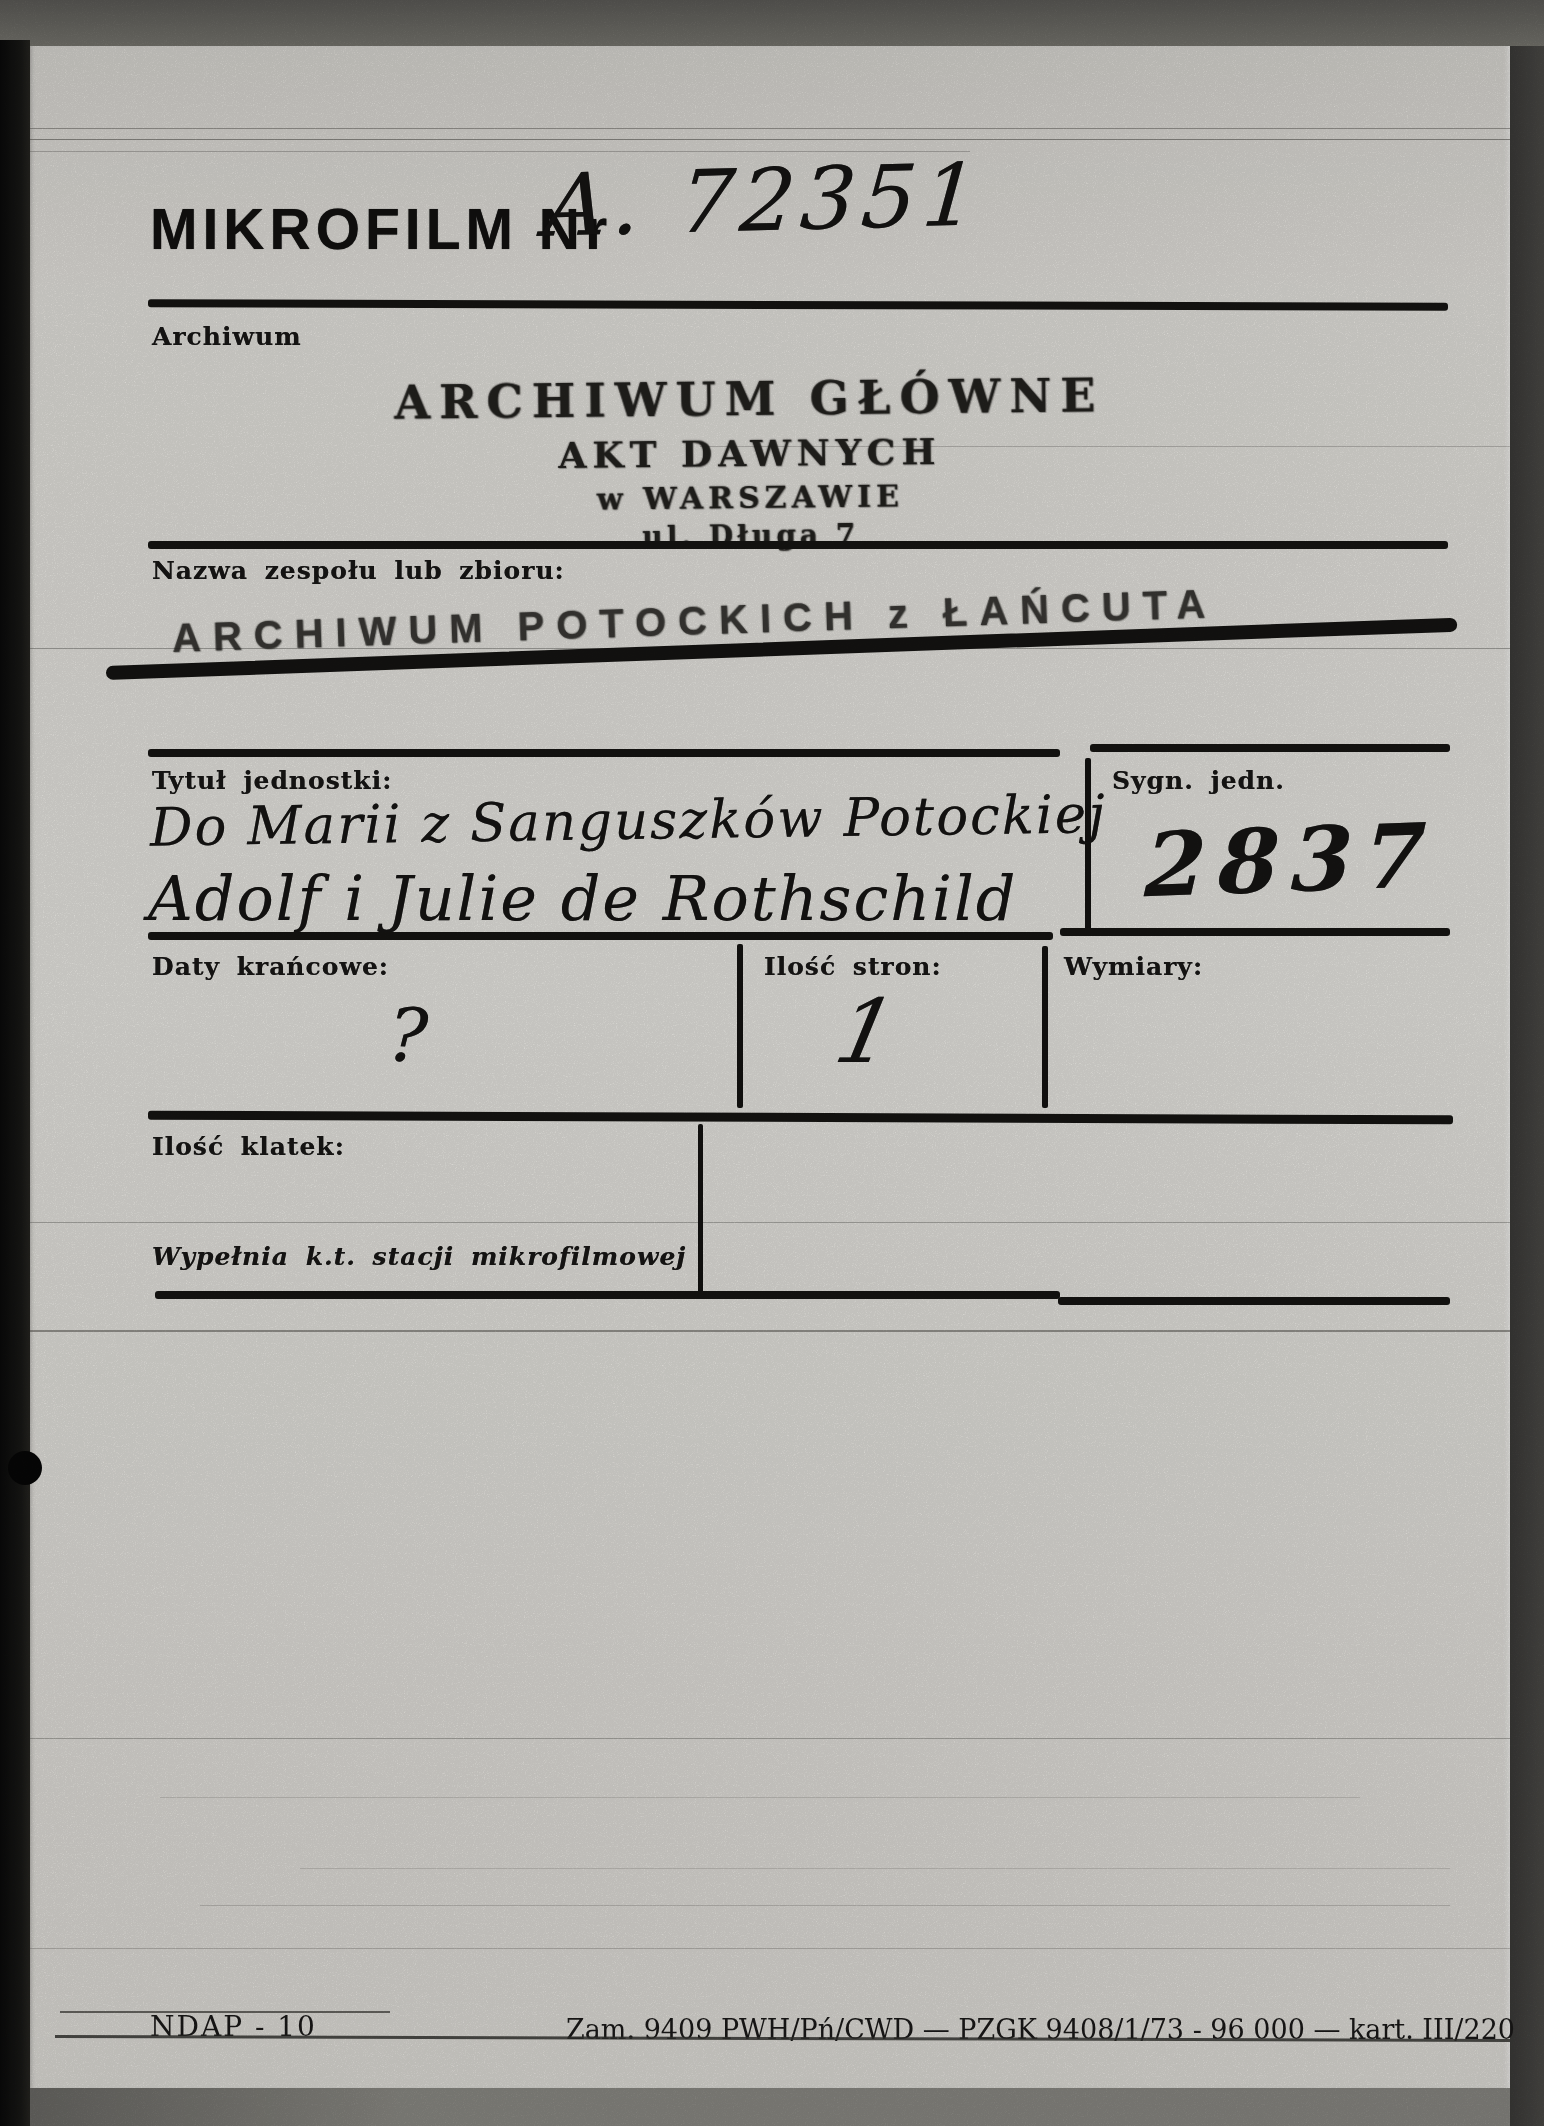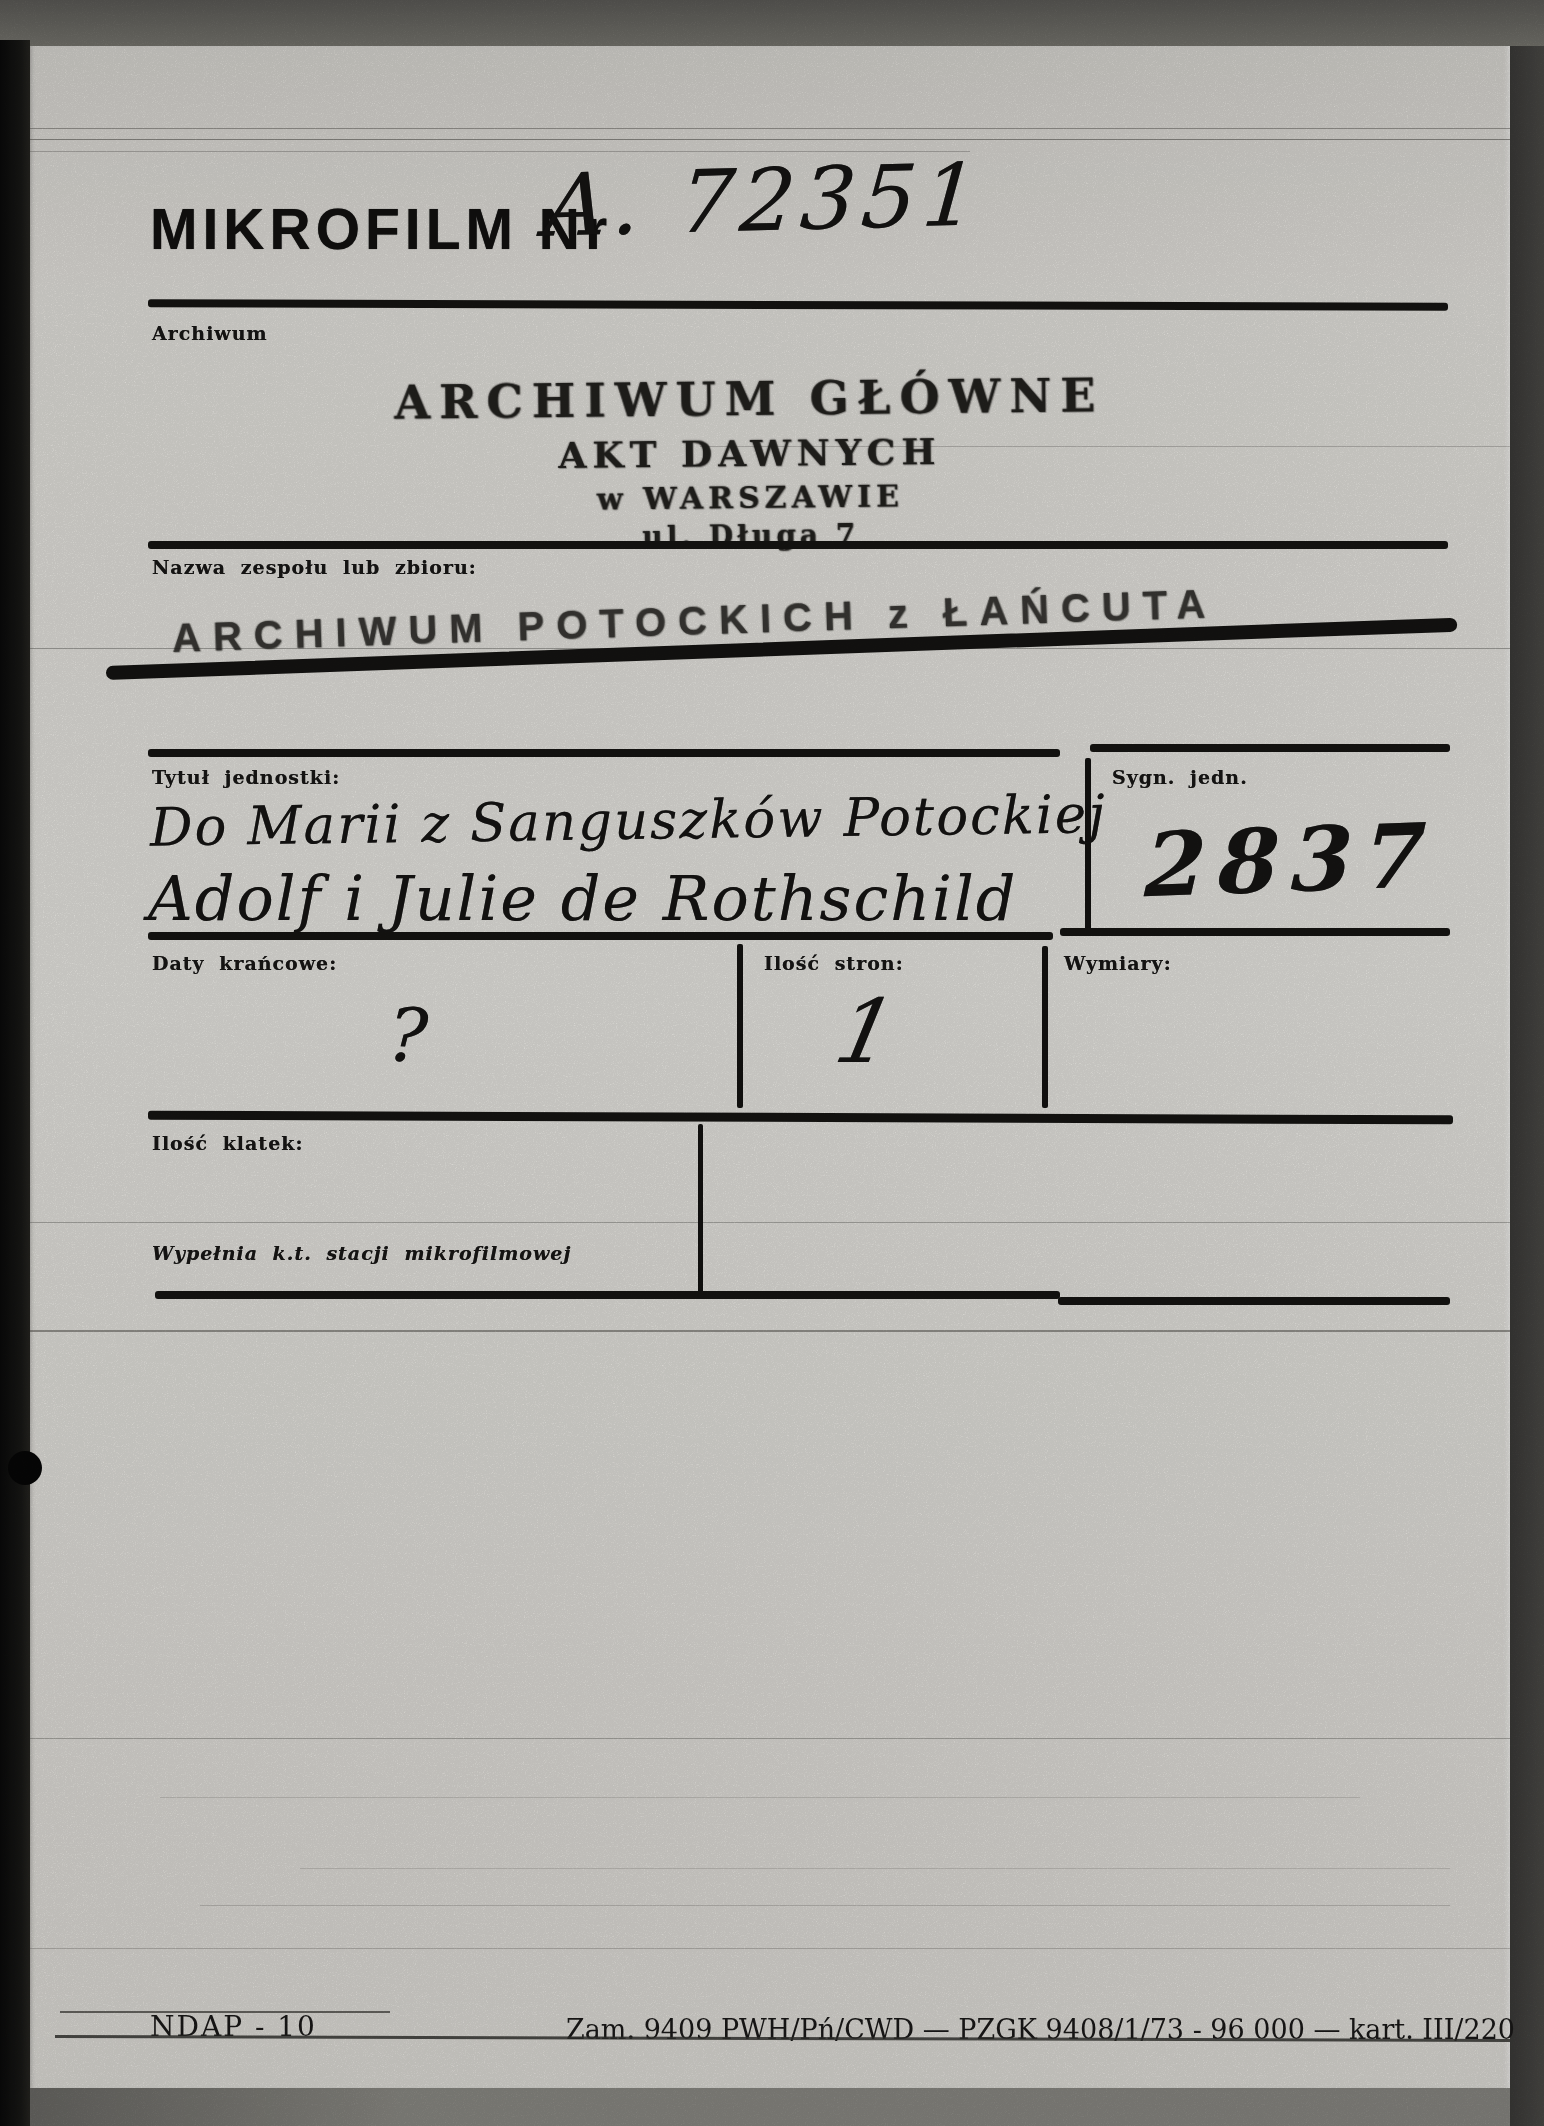--- a/index.html
+++ b/index.html
@@ -15,21 +15,21 @@
   .band-bottom{position:absolute;left:30px;top:2088px;width:1480px;height:38px;
                background:linear-gradient(90deg,#6b6a66,#8d8c86 25%,#8a8984);}
   .paper{position:absolute;left:30px;top:46px;width:1480px;height:2042px;
          background:linear-gradient(180deg,#dcdad5 0%,#e8e6e1 12%,#ecebe6 45%,#e6e4df 80%,#e3e1dc 100%);
          box-shadow:inset -4px 0 6px -3px rgba(255,255,255,.8), inset 3px 0 5px -3px rgba(0,0,0,.35);}
   
   .rule{position:absolute;background:#161513;height:8px;border-radius:3px;}
   .vline{position:absolute;background:#141311;width:6px;border-radius:2px;}
   .scanline{position:absolute;height:1px;background:#55544f;}
   
-  .label{position:absolute;font-weight:bold;font-size:19px;letter-spacing:1px;word-spacing:7px;
+  .label{position:absolute;font-weight:bold;font-size:25px;letter-spacing:1px;word-spacing:7px;
          color:#181716;text-shadow:0 0 .6px rgba(20,20,20,.7);white-space:nowrap;}
   .title{position:absolute;font-family:"Liberation Sans","DejaVu Sans",sans-serif;font-weight:bold;
          font-size:57px;letter-spacing:5px;color:#121110;text-shadow:0 0 .8px rgba(10,10,10,.8);white-space:nowrap;}
   
   .stamp{color:#23221f;text-shadow:0 0 1.6px rgba(30,28,25,.85),1px 1px 0 rgba(30,28,25,.2);filter:blur(.25px);}
   .stamp-block{position:absolute;left:355px;top:372px;width:790px;text-align:center;transform:rotate(-.6deg);}
   .stamp-block .l1{font-weight:bold;font-size:46px;letter-spacing:9px;white-space:nowrap;}
   .stamp-block .l2{font-weight:bold;font-size:36px;letter-spacing:6px;margin-top:6px;white-space:nowrap;}
   .stamp-block .l3{font-weight:bold;font-size:30px;letter-spacing:5px;margin-top:6px;white-space:nowrap;}
   .stamp-block .l4{font-weight:bold;font-size:28px;letter-spacing:4px;margin-top:4px;white-space:nowrap;}

